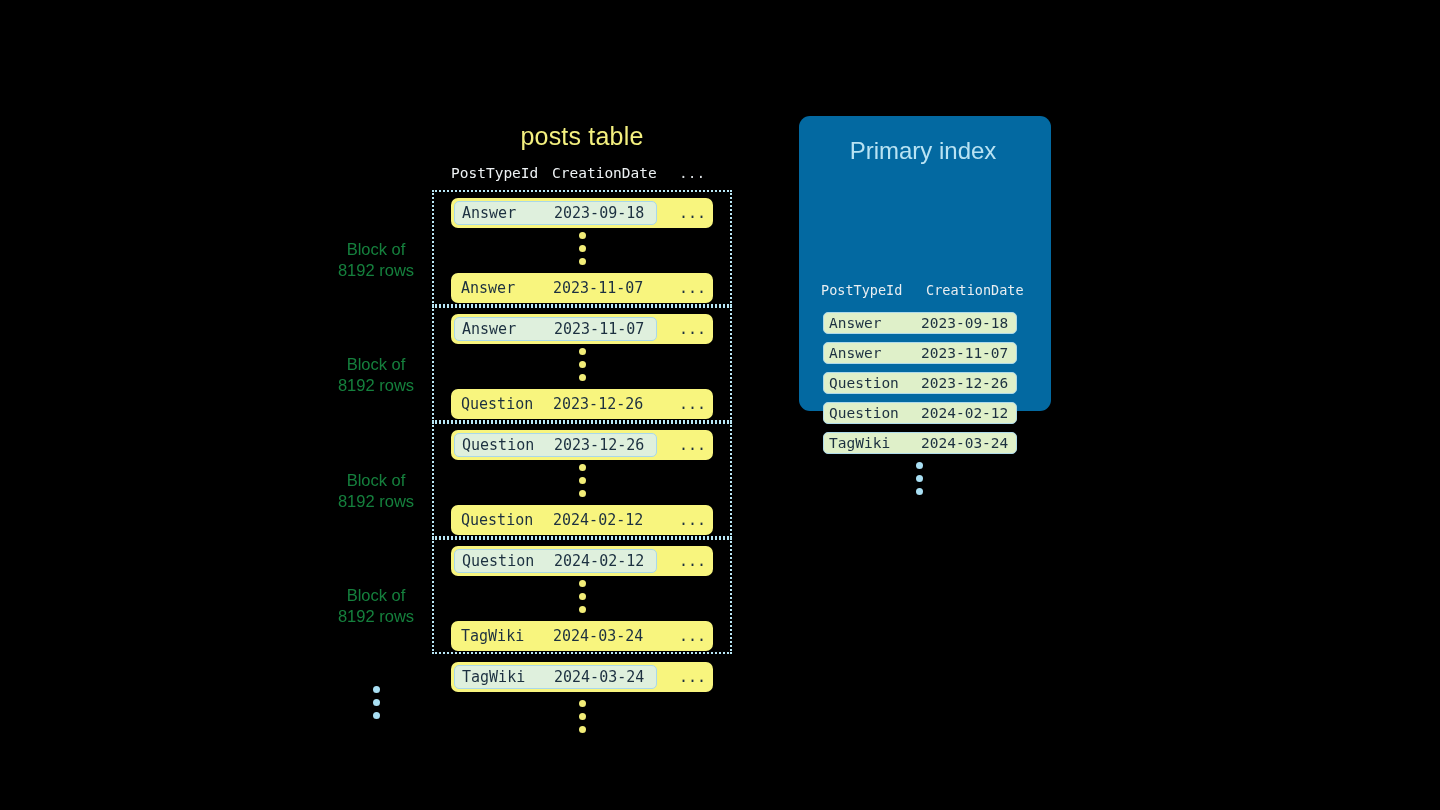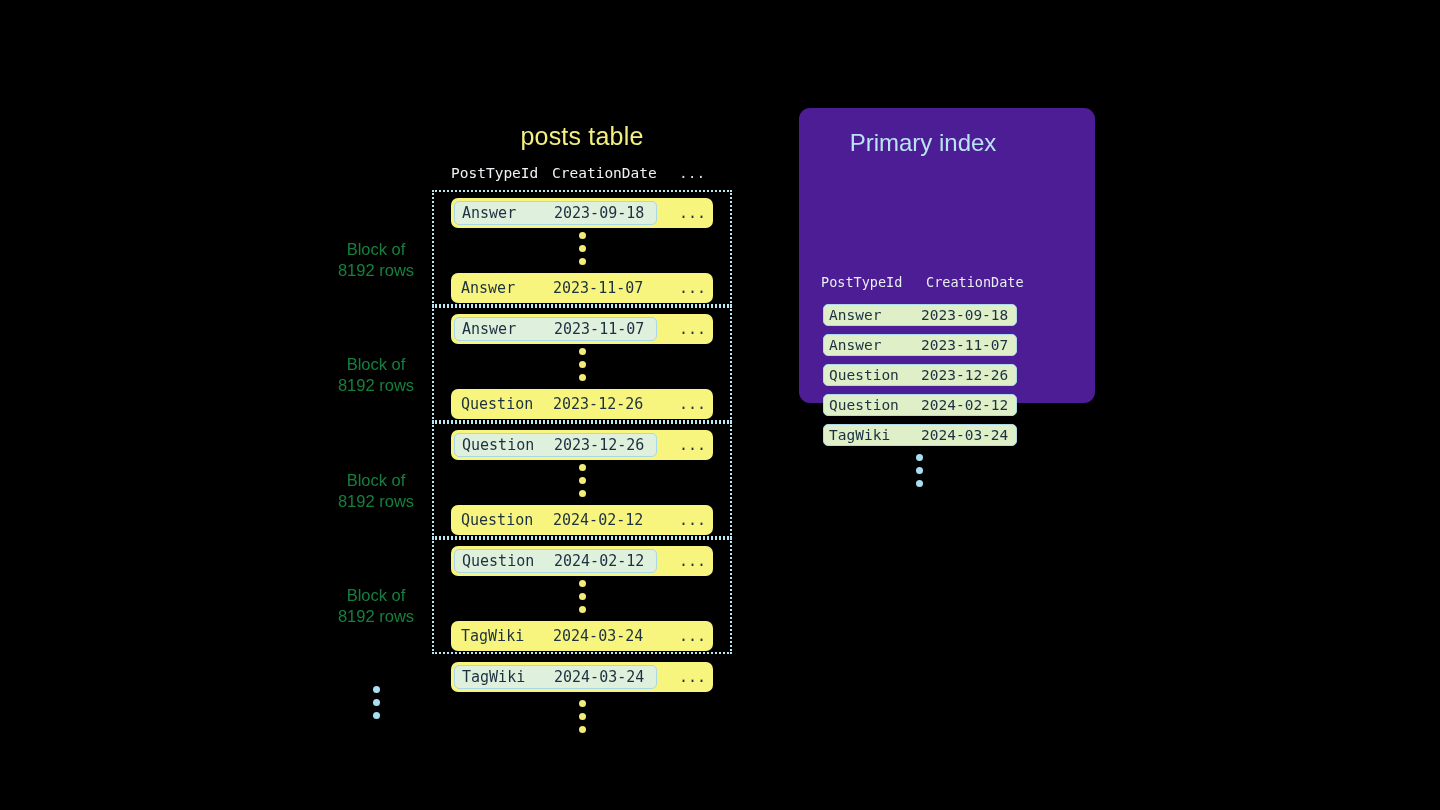--- a/index.html
+++ b/index.html
@@ -152,24 +152,24 @@
     height: 7px;
     border-radius: 50%;
     background: #f2ed78;
   }
   .vdots.blue i { background: #a9dff3; }
 
   
   #primary-index-panel {
     position: absolute;
     left: 799px;
-    top: 108px;
-    width: 296px;
+    top: 116px;
+    width: 252px;
     height: 295px;
-    background: #4c1d95;
+    background: #0369a1;
     border-radius: 11px;
   }
   .panel-title {
     position: absolute;
     left: 0;
     top: 21px;
     width: 248px;
     text-align: center;
     color: #b9e3f3;
     font-size: 24px;

